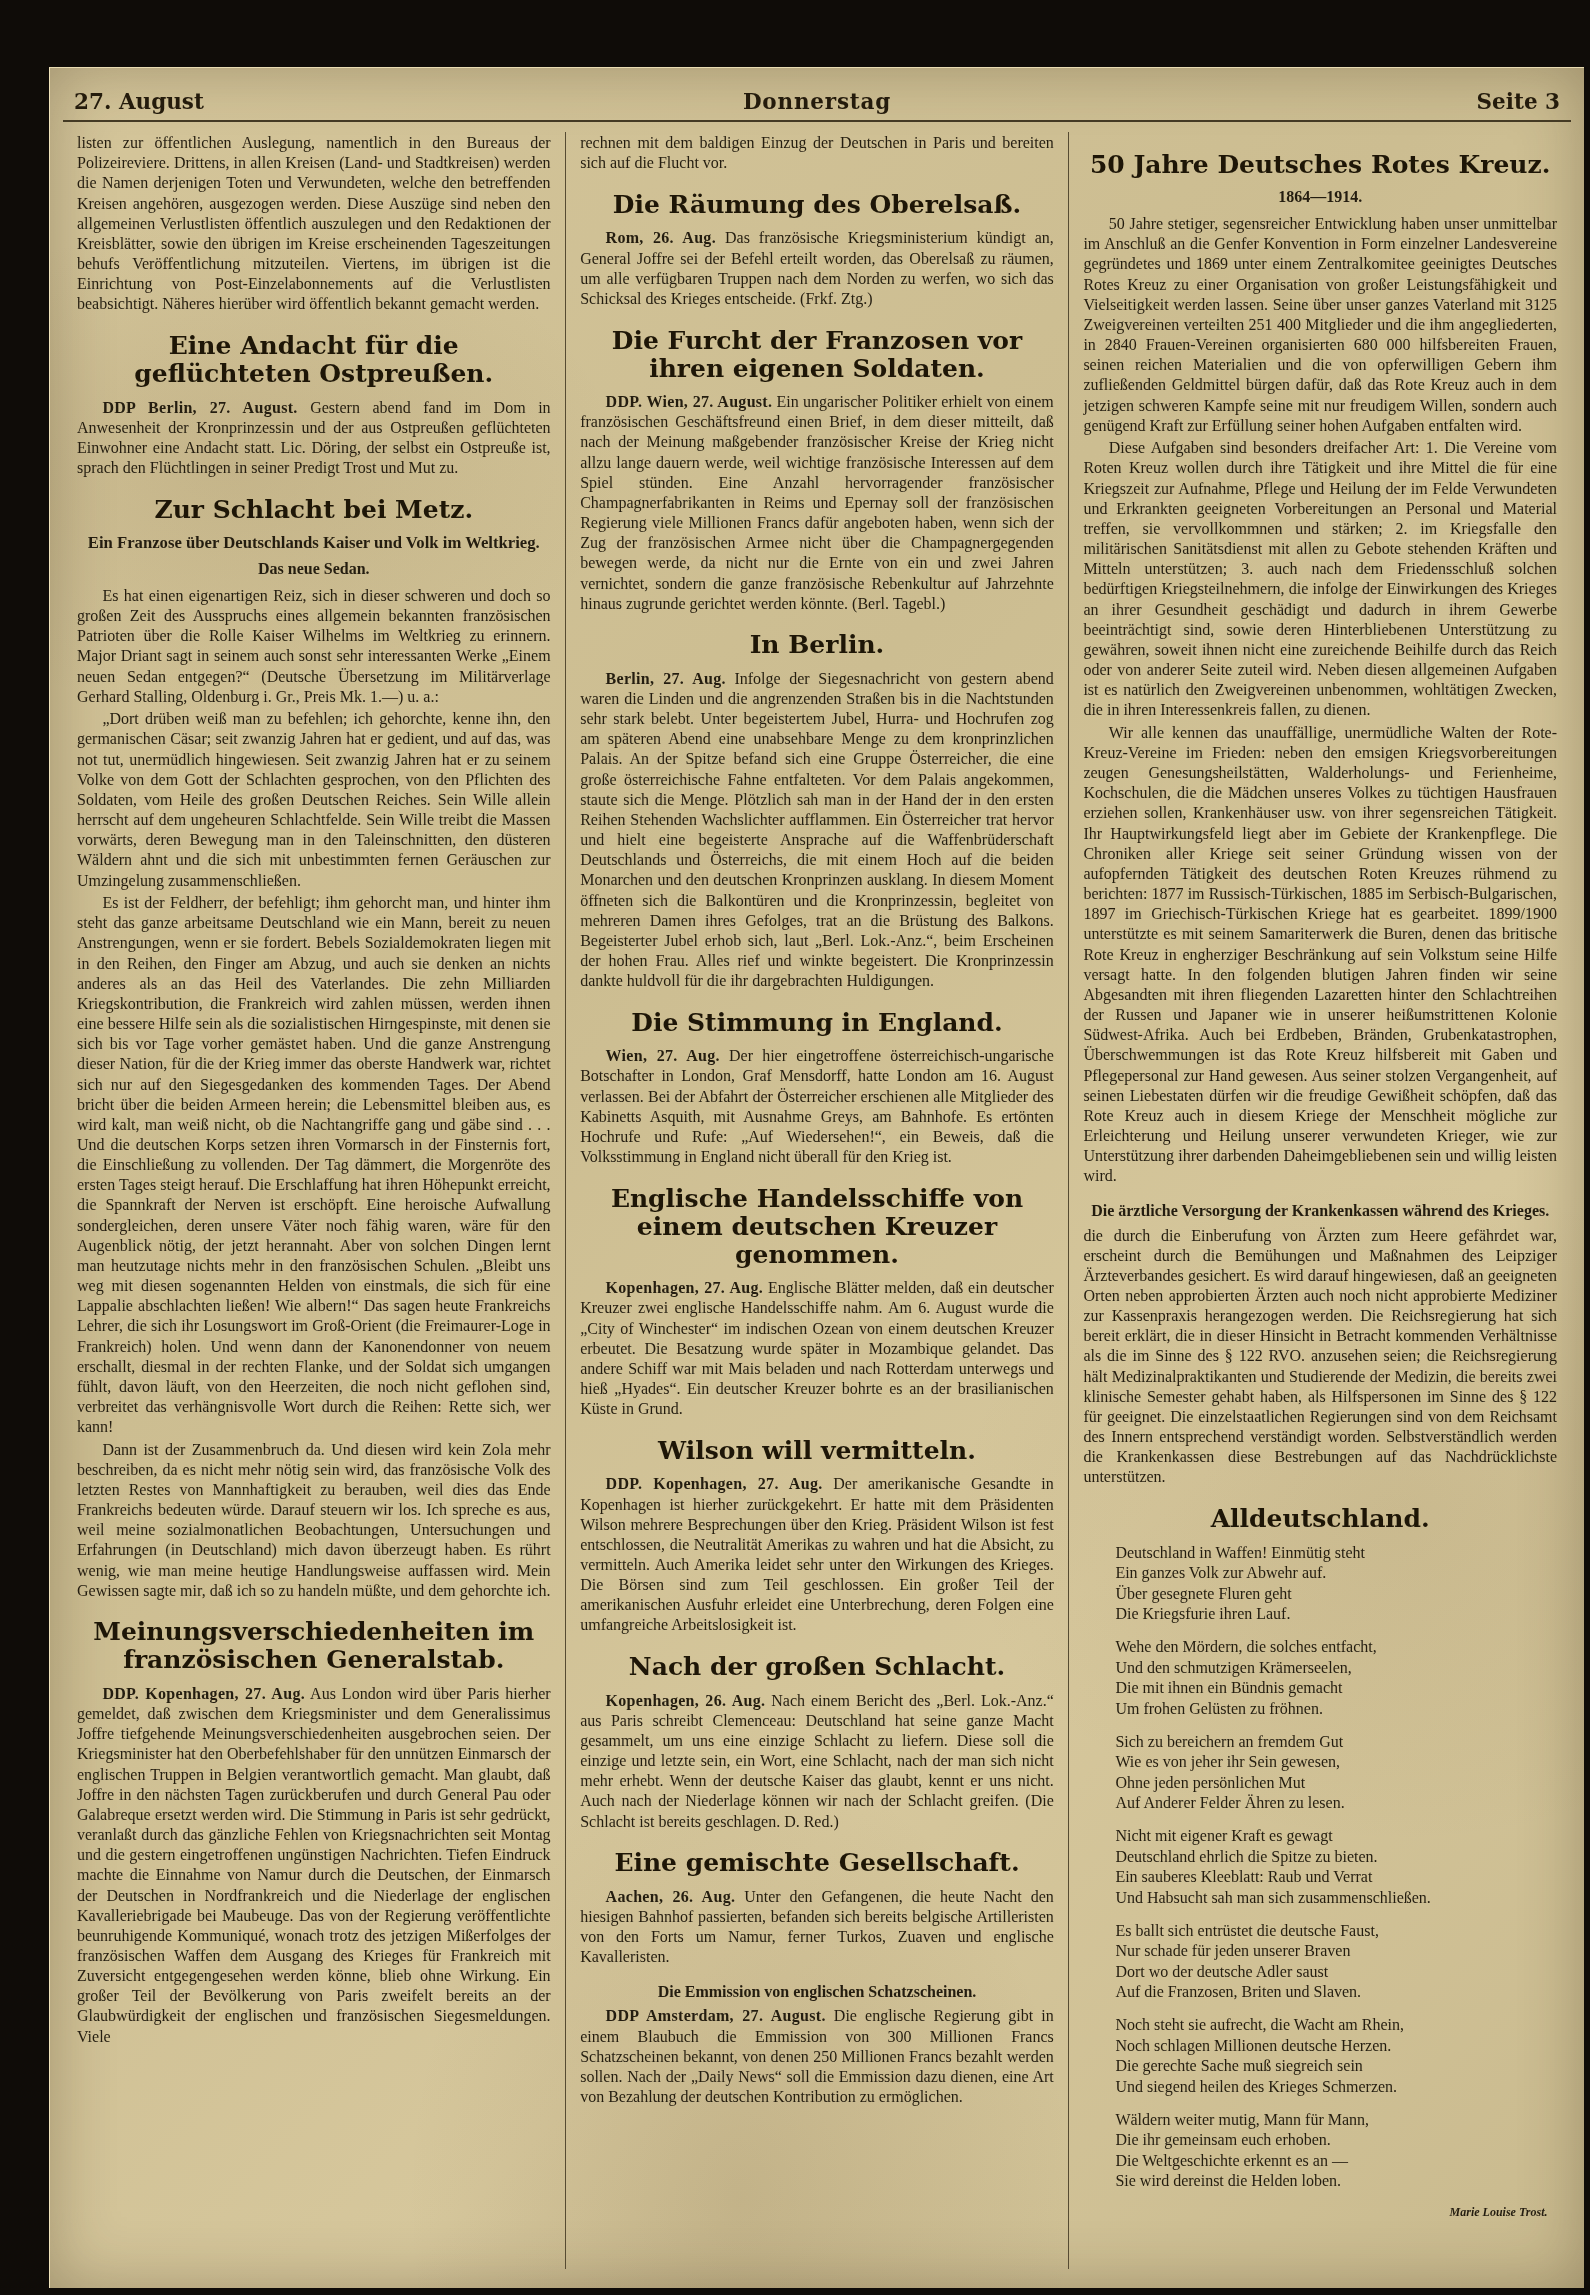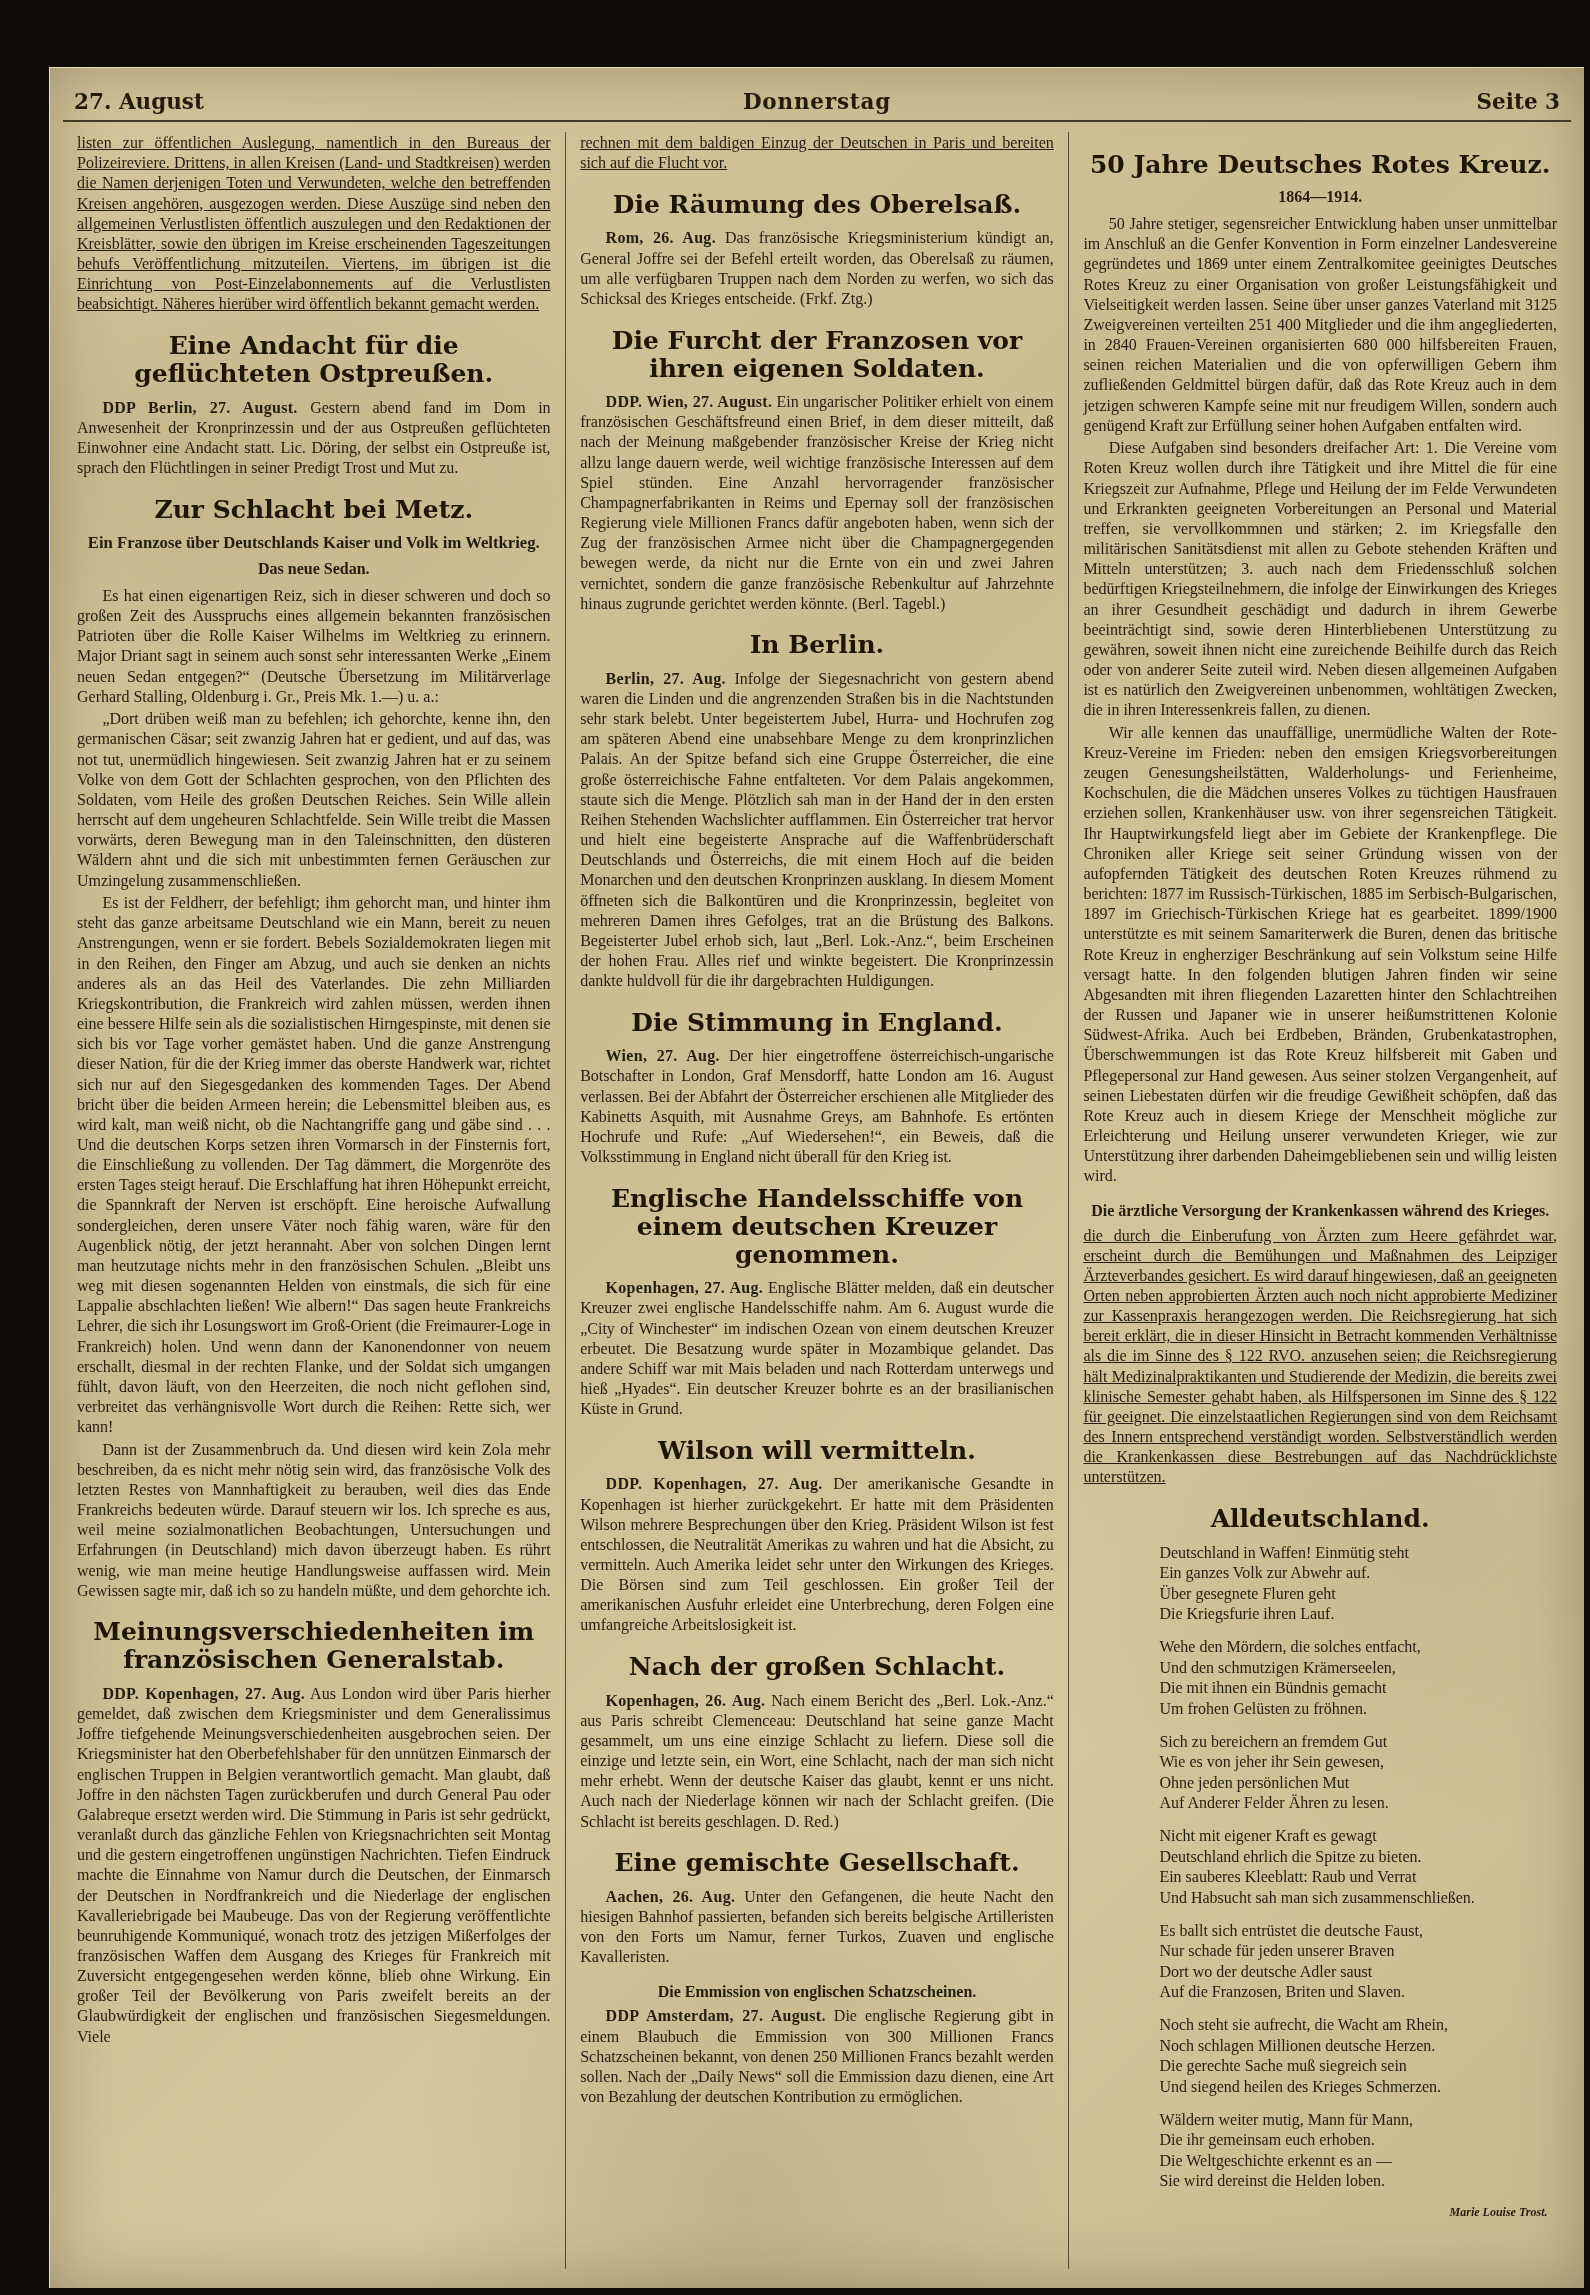--- a/index.html
+++ b/index.html
@@ -62,21 +62,21 @@
 
   .block { margin: 0; }
   .block.body {
     font-size: 16px;
     line-height: 1.26;
     text-align: justify;
     text-indent: 25.4px;
     margin-bottom: 2.4px;
     hyphens: auto;
   }
-  .block.noindent { text-indent: 0; text-decoration: underline; }
+  .block.noindent { text-indent: 0; }
   .block.headline {
     font-family: "DejaVu Serif", serif;
     font-weight: bold;
     font-size: 25px;
     line-height: 1.12;
     text-align: center;
     margin: 17.5px 4.8px 9.5px 4.8px;
     color: #1e1607;
   }
   .block.subheadline {
@@ -105,21 +105,21 @@
     font-style: italic;
     font-size: 12px;
     margin: 6.4px 9.5px 0 0;
   }
   .lead { font-weight: bold; letter-spacing: 0.3px; }
   .block.poem {
     margin: 9.5px 0 0 32px;
     font-size: 16px;
     line-height: 1.28;
   }
-  .stanza { margin-bottom: 12.7px; margin-left: 44px; }
+  .stanza { margin-bottom: 12.7px; }
 </style>
 </head>
 <body>
 
 <div class="page">
   <div class="paper">
     <div class="header-row">
       <span class="header-date">27. August</span>
       <span class="header-day">Donnerstag</span>
       <span class="header-page">Seite 3</span>

